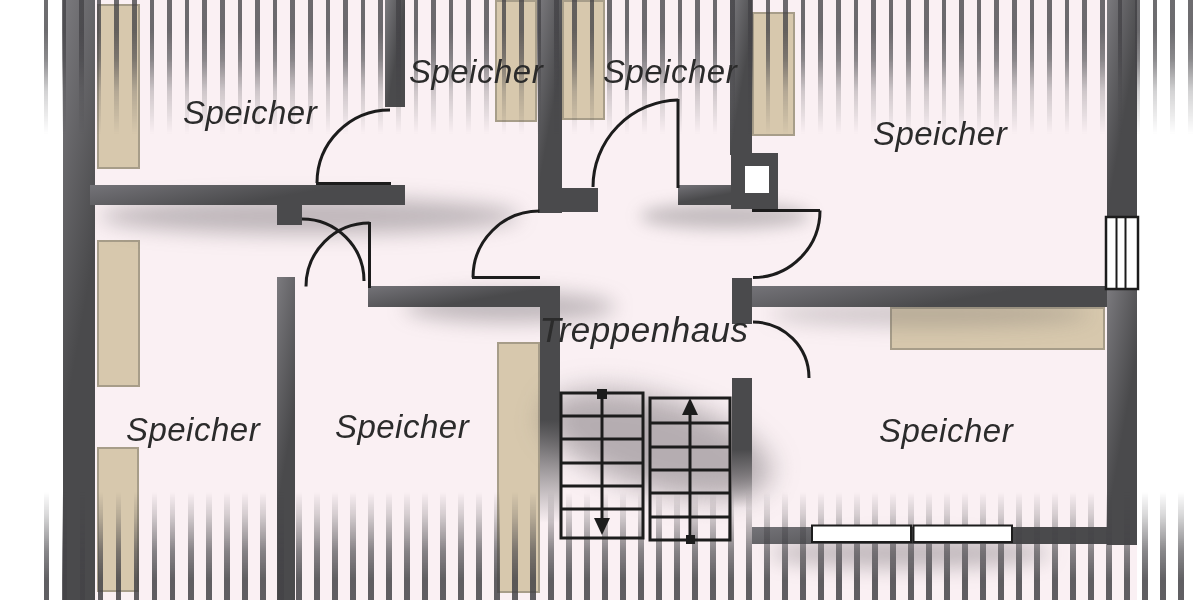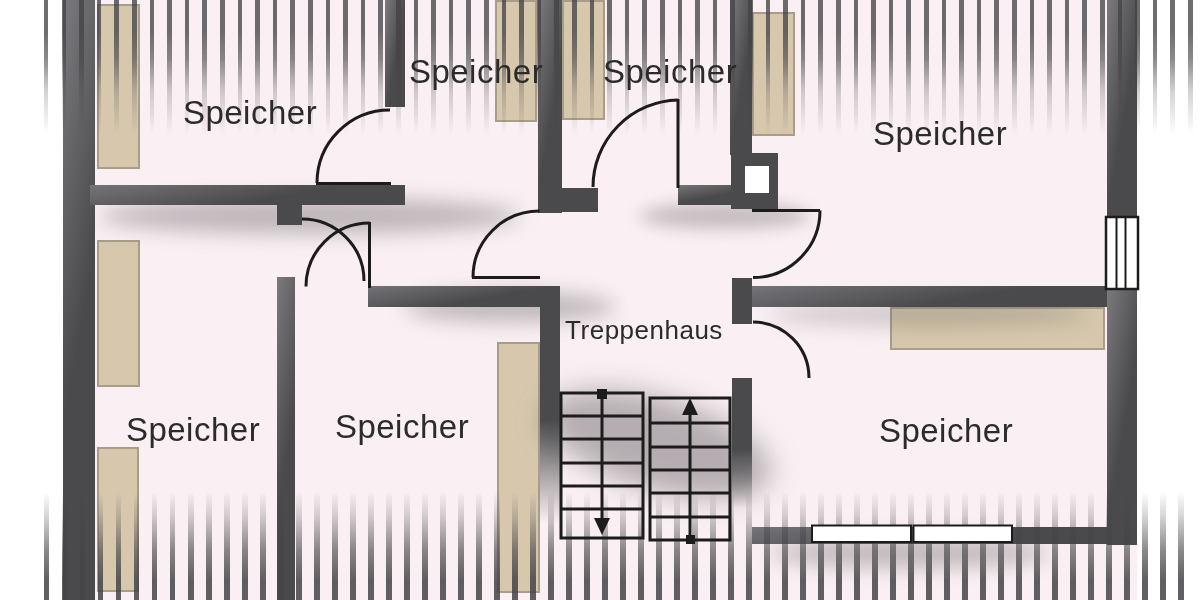--- a/index.html
+++ b/index.html
@@ -48,23 +48,23 @@
     background:repeating-linear-gradient(90deg,rgba(68,67,71,.85) 0 5.5px,rgba(68,67,71,0) 5.5px 18px);
     -webkit-mask-image:linear-gradient(0deg,#000 0%,#000 18%,rgba(0,0,0,.75) 45%,rgba(0,0,0,.25) 78%,transparent 100%);
     mask-image:linear-gradient(0deg,#000 0%,#000 18%,rgba(0,0,0,.75) 45%,rgba(0,0,0,.25) 78%,transparent 100%);
     filter:blur(.5px);
   }
 
   svg.overlay{left:0;top:0;width:1200px;height:600px;}
 
   .room-label{
     position:absolute;transform:translate(-50%,-50%);
-    font-size:33px;color:var(--label);letter-spacing:.5px;white-space:nowrap;
+    font-size:33px;color:var(--label);letter-spacing:.5px;white-space:nowrap;font-style:italic;
   }
-  .room-label.small{font-size:26px;}
+  .room-label.small{font-size:35px;}
 
   .chimney-hole{background:#ffffff;}
 </style>
 </head>
 <body>
 
 <div class="plan">
 
   <div class="abs room-base"></div>
   <div class="abs margin-left"></div>

